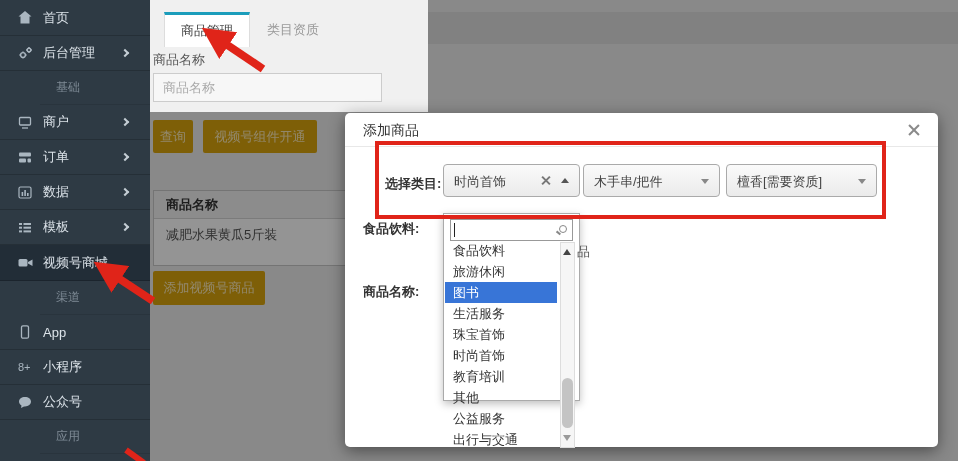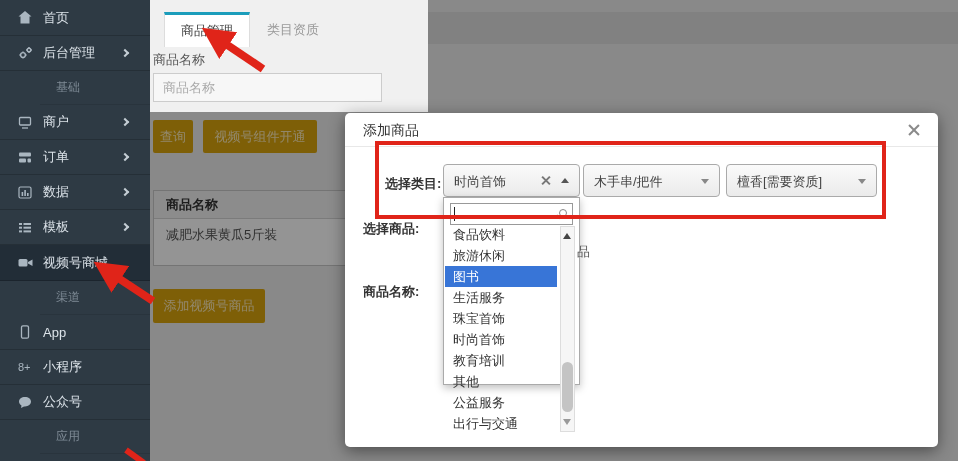--- a/index.html
+++ b/index.html
@@ -21,21 +21,21 @@
   .nav-icon svg{display:block;}
   .nav-label{flex:1;}
   .chev{position:absolute;right:22px;top:50%;width:6px;height:6px;border-top:2px solid #c4cdd4;border-right:2px solid #c4cdd4;transform:translateY(-50%) rotate(45deg);}
 
   
   .content{position:absolute;left:150px;top:0;right:0;bottom:0;background:#ededed;}
   .ghost-tabband{position:absolute;left:0;top:12px;right:0;height:32px;background:#dedede;}
   .btn-gold{position:absolute;background:var(--button-gold);color:#fbe9b7;font-size:13px;border:none;border-radius:2px;display:flex;align-items:center;justify-content:center;cursor:pointer;}
   .btn-search{left:3px;top:120px;width:40px;height:33px;}
   .btn-component{left:53px;top:120px;width:114px;height:33px;}
-  .btn-add{left:3px;top:289px;width:112px;height:34px;}
+  .btn-add{left:3px;top:271px;width:112px;height:34px;}
   .ptable{position:absolute;left:3px;top:190px;width:407px;border:1px solid #c9c9c9;background:#fff;}
   .ptable .th{height:28px;background:#f1f1f1;border-bottom:1px solid #d5d5d5;display:flex;align-items:center;padding-left:12px;font-weight:bold;font-size:13px;color:#333;}
   .ptable .td{height:46px;display:flex;align-items:flex-start;padding:7px 0 0 12px;font-size:13px;color:#555;}
 
   .overlay{position:absolute;left:150px;top:0;right:0;bottom:0;background:rgba(0,0,0,0.42);z-index:10;}
 
   
   .light-panel{position:absolute;left:150px;top:0;width:278px;height:112px;background:#f0f0f0;z-index:20;}
   .tabrow{position:absolute;left:14px;top:12px;display:flex;}
   .tab{height:35px;width:86px;display:flex;align-items:center;justify-content:center;font-size:13px;cursor:pointer;}
@@ -62,21 +62,21 @@
   .dd .val{position:absolute;left:10px;top:8px;white-space:nowrap;}
   .dd1{left:98px;width:137px;}
   .dd2{left:238px;width:137px;}
   .dd3{left:381px;width:151px;}
   .caret-down{position:absolute;right:10px;top:14px;width:0;height:0;border-left:4px solid transparent;border-right:4px solid transparent;border-top:5px solid #888;}
   .caret-up{position:absolute;right:10px;top:13px;width:0;height:0;border-left:4px solid transparent;border-right:4px solid transparent;border-bottom:5px solid #555;}
   .clear-x{position:absolute;right:28px;top:10px;width:11px;height:11px;cursor:pointer;}
   .clear-x::before,.clear-x::after{content:"";position:absolute;left:5px;top:0;width:2px;height:11px;background:#777;}
   .clear-x::before{transform:rotate(45deg);}.clear-x::after{transform:rotate(-45deg);}
 
-  .dd-panel{position:absolute;left:98px;top:84px;width:137px;height:188px;background:#fff;border:1px solid #aaa;box-shadow:0 3px 8px rgba(0,0,0,0.25);}
+  .dd-panel{position:absolute;left:98px;top:100px;width:137px;height:188px;background:#fff;border:1px solid #aaa;box-shadow:0 3px 8px rgba(0,0,0,0.25);}
   .dd-search{position:absolute;left:6px;top:5px;width:123px;height:22px;border:1px solid #999;background:#fff;font-size:12px;padding:0 20px 0 6px;font-family:"Liberation Sans",sans-serif;color:#333;}
   .text-caret{position:absolute;left:10px;top:9px;width:1px;height:14px;background:#222;}
   .mag{position:absolute;right:12px;top:11px;width:8px;height:8px;border:1.6px solid #888;border-radius:50%;}
   .mag::after{content:"";position:absolute;left:-4px;top:6px;width:5px;height:1.8px;background:#888;transform:rotate(40deg);}
   .dd-list{position:absolute;left:1px;top:26px;right:22px;}
   .dd-item{height:21px;line-height:21px;padding-left:8px;font-size:13px;color:#333;white-space:nowrap;cursor:pointer;}
   .dd-item.sel{background:var(--selection-blue);color:#fff;}
   .sb{position:absolute;right:4px;top:28px;width:15px;height:206px;background:#f6f6f6;border:1px solid #ddd;}
   .sb-up{position:absolute;left:2px;top:6px;width:0;height:0;border-left:4.5px solid transparent;border-right:4.5px solid transparent;border-bottom:6px solid #444;}
   .sb-thumb{position:absolute;left:1px;top:135px;width:11px;height:50px;background:#c4c4c4;border-radius:7px;}
@@ -272,21 +272,21 @@
       <div class="dd-item">公益服务</div>
       <div class="dd-item">出行与交通</div>
     </div>
     <div class="sb">
       <span class="sb-up"></span>
       <span class="sb-thumb"></span>
       <span class="sb-down"></span>
     </div>
   </div>
 
-  <span class="lbl lbl-prod">选择商品:</span>
+  <span class="lbl lbl-prod">食品饮料:</span>
   <span class="partial-frag">品</span>
   <span class="lbl lbl-img">商品名称:</span>
 </div>
 
 <div class="anno-rect"></div>
 <svg class="anno-svg">
   <defs>
     <marker id="ah" markerWidth="4" markerHeight="4" refX="2.6" refY="2" orient="auto">
       <path d="M0,0 L4,2 L0,4 Z" fill="currentColor"></path>
     </marker>

